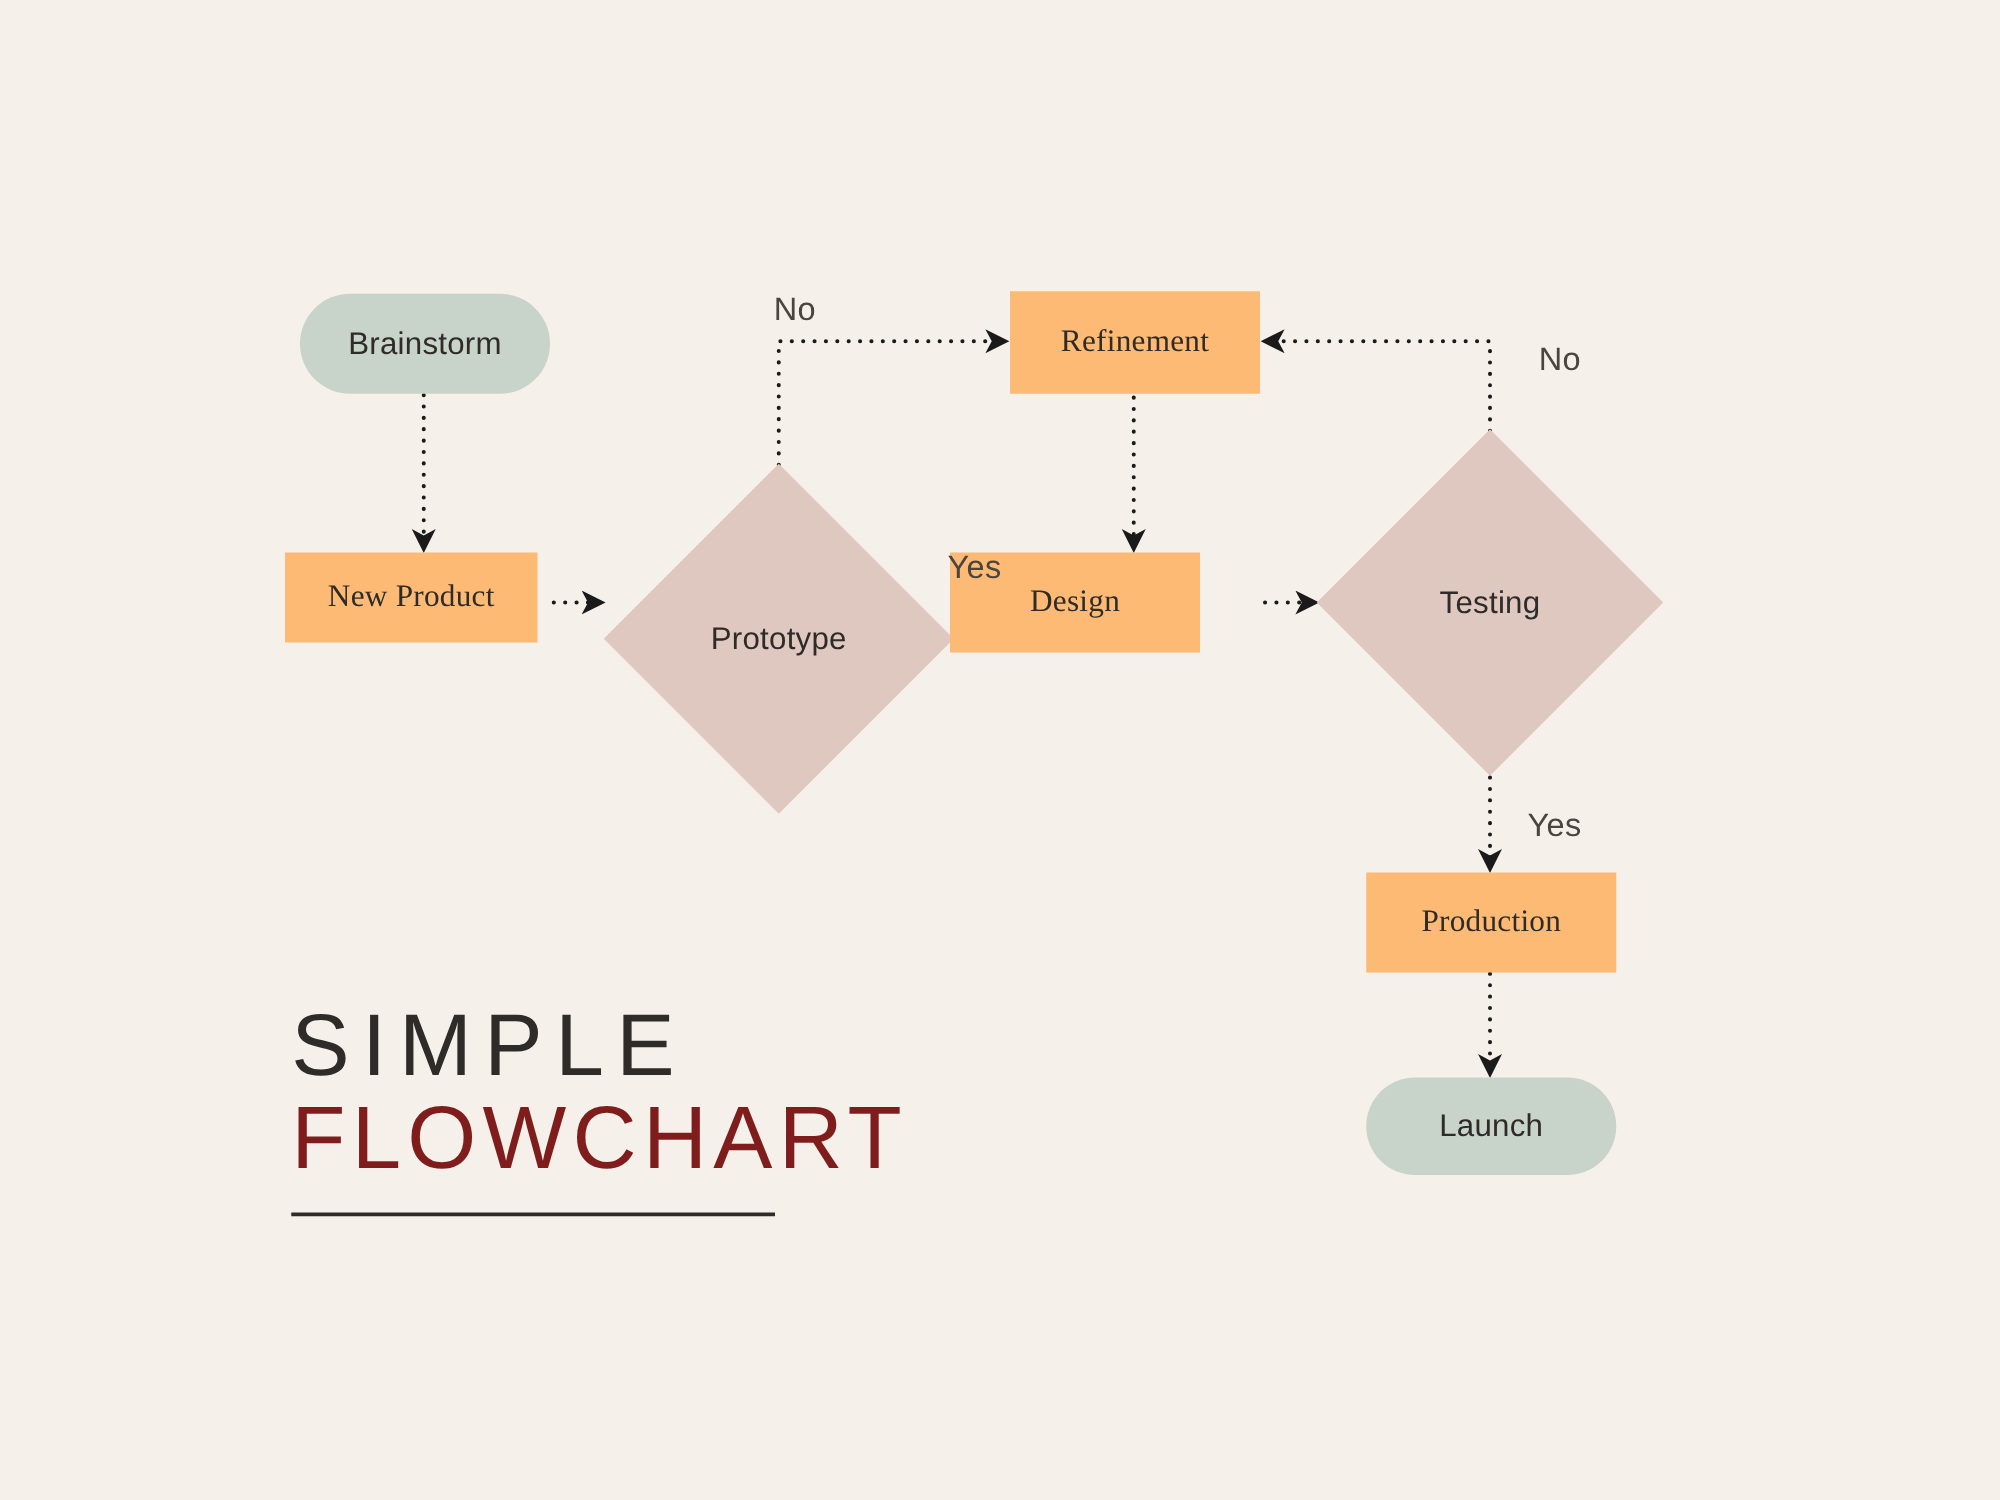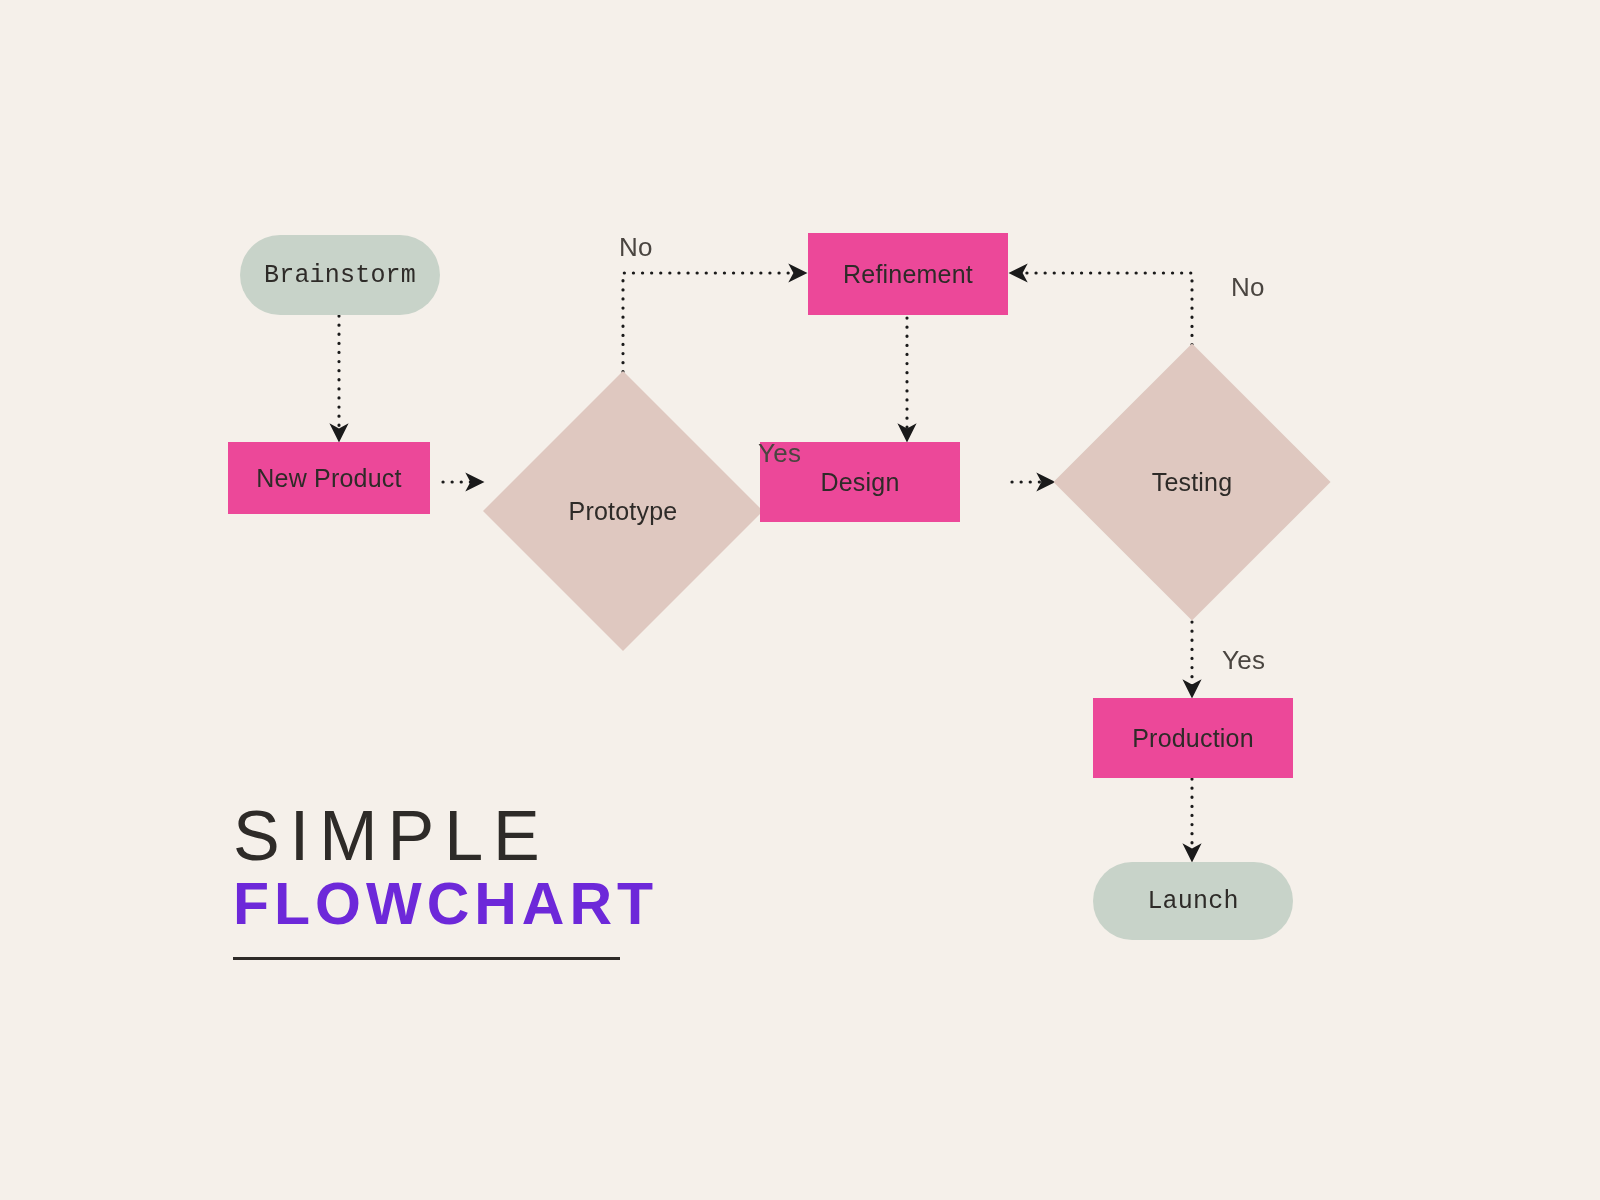--- a/index.html
+++ b/index.html
@@ -35,24 +35,24 @@
     box-sizing: border-box;
     color: #2e2b28;
     font-size: 25px;
     font-weight: 400;
     letter-spacing: 0.2px;
     font-family: "Liberation Sans", sans-serif;
   }
   .node.terminal {
     background: #c8d3c9;
     border-radius: 999px;
-    font-family: Liberation Mono, monospace;
   }
   .node.process {
-    background: #ec4899;
+    background: #fdba74;
+    font-family: Liberation Serif, serif;
   }
   .node.decision-wrap {
     background: transparent;
   }
   .diamond-shape {
     position: absolute;
     left: 0;
     top: 0;
     width: 100%;
     height: 100%;
@@ -79,24 +79,24 @@
   }
   .title-line1 {
     font-size: 70px;
     font-weight: 300;
     letter-spacing: 10px;
     color: #2e2b28;
     line-height: 1.05;
     font-family: "Liberation Sans", sans-serif;
   }
   .title-line2 {
-    font-size: 59px;
-    font-weight: 700;
+    font-size: 71px;
+    font-weight: 400;
     letter-spacing: 5px;
-    color: #6d28d9;
+    color: #7f1d1d;
     line-height: 1.05;
     font-family: "Liberation Sans", sans-serif;
   }
   .title-rule {
     margin-top: 22px;
     width: 387px;
     height: 3px;
     background: #2e2b28;
   }
 </style>

